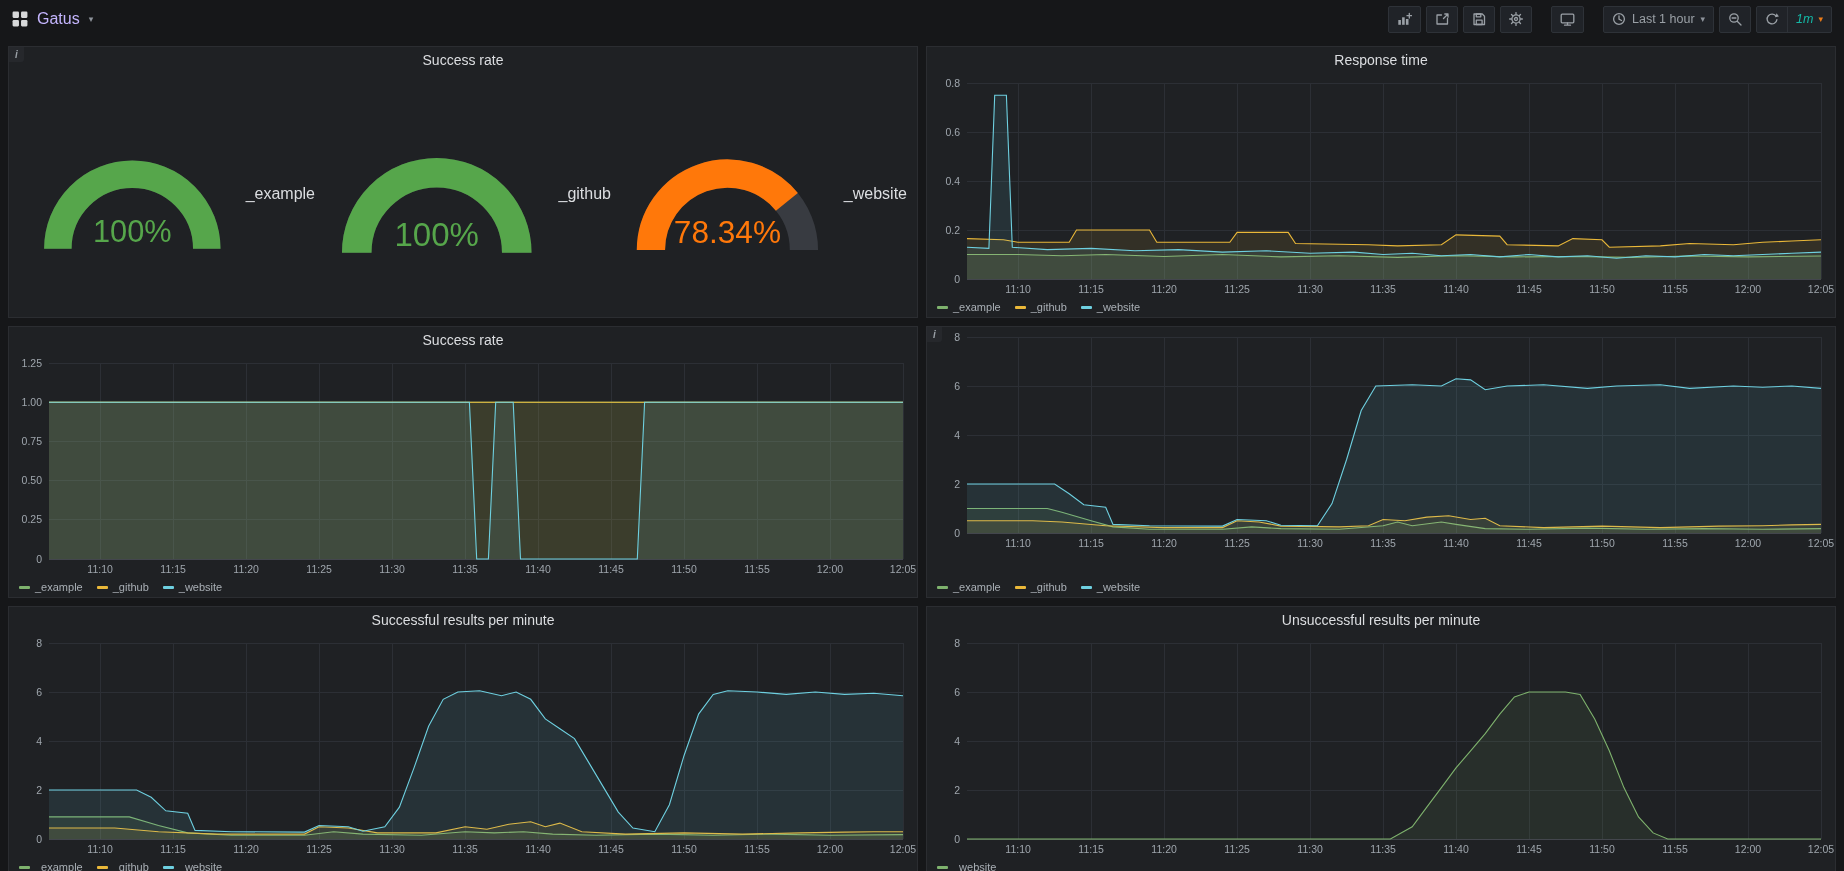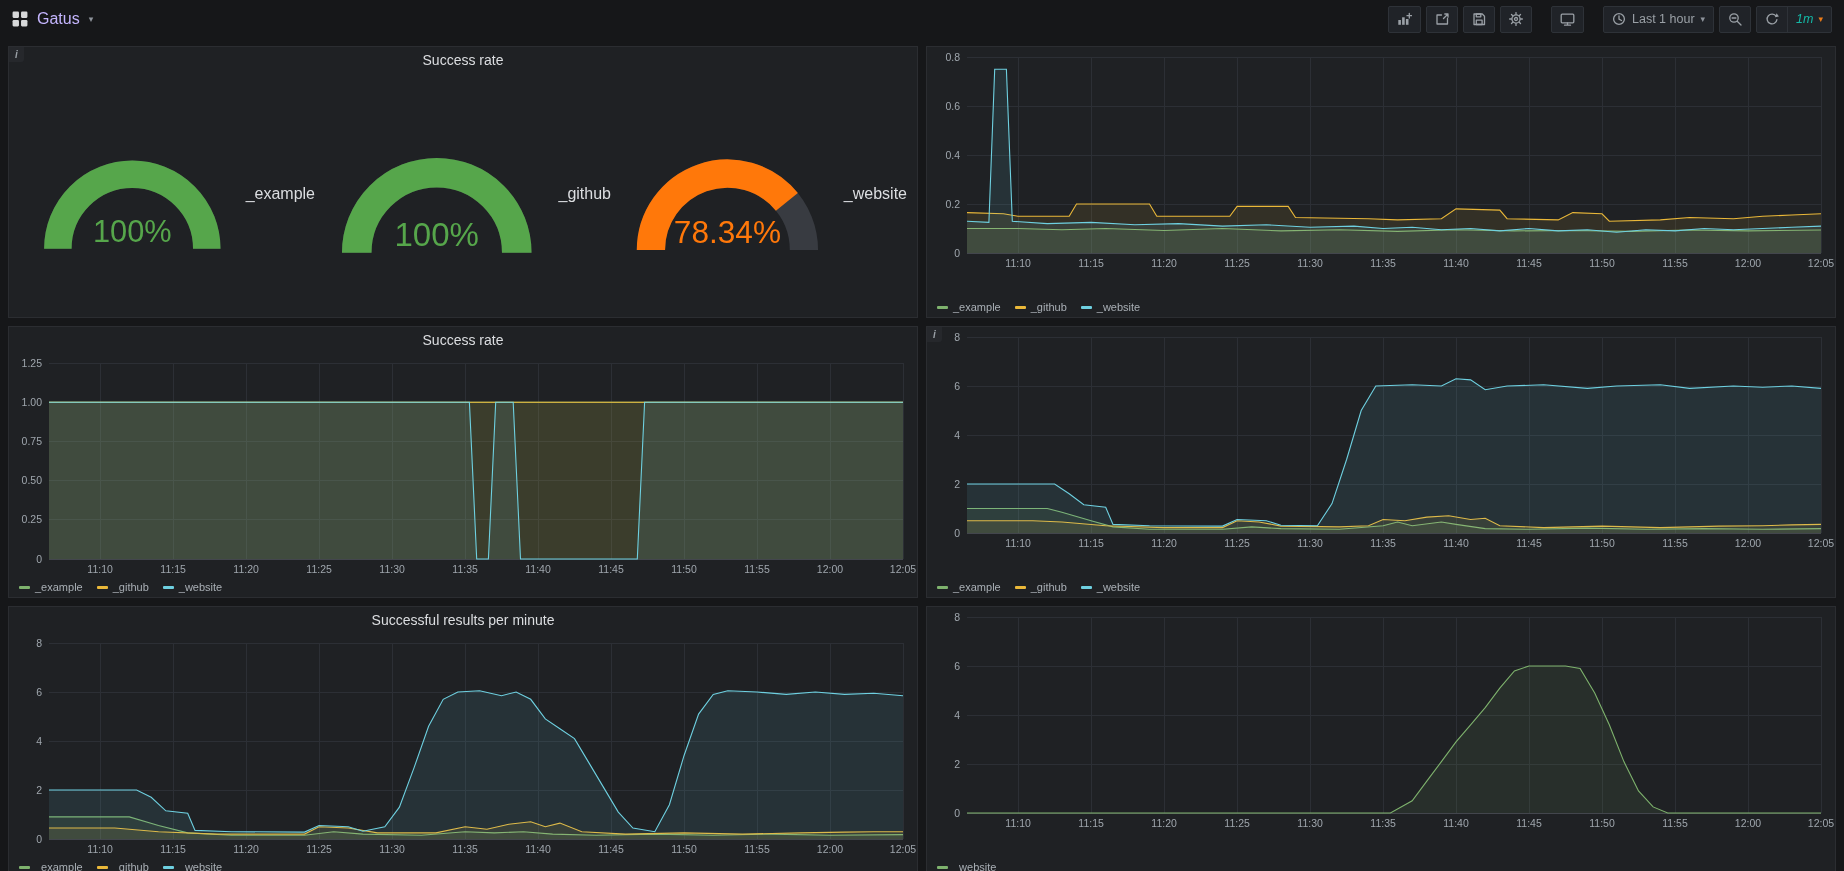--- a/index.html
+++ b/index.html
@@ -155,20 +155,21 @@
             <path d="M 48 148 A 92 92 0 0 1 232.00 148.00" stroke="#383b41" stroke-width="34" fill="none"></path>
             <path d="M 48 148 A 92 92 0 0 1 211.51 90.12" stroke="#FF780A" stroke-width="34" fill="none"></path>
             <text x="140" y="140" text-anchor="middle" font-size="38" font-weight="500" fill="#FF780A">78.34%</text>
           </svg>
         <div class="gauge-label">_website</div>
       </div>
     </div>
   </section>
 
   <section class="panel">
+    <h2 class="panel-title">Response time</h2>
     <div class="chart-body"><svg width="908" height="226">
           <line x1="40" y1="206.0" x2="894" y2="206.0" stroke="#2c2f35" shape-rendering="crispEdges"></line>
           <text x="33" y="209.5" fill="#9fa6ad" font-size="10.5" text-anchor="end">0</text>
           <line x1="40" y1="157.0" x2="894" y2="157.0" stroke="#2c2f35" shape-rendering="crispEdges"></line>
           <text x="33" y="160.5" fill="#9fa6ad" font-size="10.5" text-anchor="end">0.2</text>
           <line x1="40" y1="108.0" x2="894" y2="108.0" stroke="#2c2f35" shape-rendering="crispEdges"></line>
           <text x="33" y="111.5" fill="#9fa6ad" font-size="10.5" text-anchor="end">0.4</text>
           <line x1="40" y1="59.0" x2="894" y2="59.0" stroke="#2c2f35" shape-rendering="crispEdges"></line>
           <text x="33" y="62.5" fill="#9fa6ad" font-size="10.5" text-anchor="end">0.6</text>
           <line x1="40" y1="10.0" x2="894" y2="10.0" stroke="#2c2f35" shape-rendering="crispEdges"></line>
@@ -364,20 +365,21 @@
           <path d="M40.0,157.0 L127.6,157.0 L142.2,164.3 L156.8,177.8 L178.7,180.3 L186.0,197.4 L222.5,198.7 L295.5,199.1 L310.1,192.5 L339.3,193.8 L353.9,198.2 L375.8,193.8 L390.4,174.2 L405.0,134.9 L419.6,93.3 L434.2,66.3 L448.8,59.0 L470.6,57.8 L492.5,62.7 L507.1,59.0 L521.7,66.3 L536.3,85.9 L550.9,95.8 L565.5,105.6 L580.1,130.1 L594.7,154.6 L609.3,179.1 L623.9,195.0 L645.8,198.7 L660.4,171.7 L675.0,122.7 L689.6,81.1 L704.2,61.4 L718.8,57.8 L748.0,59.0 L777.2,61.4 L806.4,59.0 L835.6,61.4 L864.8,60.2 L894.0,62.7" fill="none" stroke="#6ED0E0" stroke-width="1.1"></path>
         </svg></div>
     <div class="legend">
         <span class="legend-item"><i class="sw" style="background:#7EB26D"></i>_example</span>
         <span class="legend-item"><i class="sw" style="background:#EAB839"></i>_github</span>
         <span class="legend-item"><i class="sw" style="background:#6ED0E0"></i>_website</span>
       </div>
   </section>
 
   <section class="panel">
+    <h2 class="panel-title">Unsuccessful results per minute</h2>
     <div class="chart-body"><svg width="908" height="226">
           <line x1="40" y1="206.0" x2="894" y2="206.0" stroke="#2c2f35" shape-rendering="crispEdges"></line>
           <text x="33" y="209.5" fill="#9fa6ad" font-size="10.5" text-anchor="end">0</text>
           <line x1="40" y1="157.0" x2="894" y2="157.0" stroke="#2c2f35" shape-rendering="crispEdges"></line>
           <text x="33" y="160.5" fill="#9fa6ad" font-size="10.5" text-anchor="end">2</text>
           <line x1="40" y1="108.0" x2="894" y2="108.0" stroke="#2c2f35" shape-rendering="crispEdges"></line>
           <text x="33" y="111.5" fill="#9fa6ad" font-size="10.5" text-anchor="end">4</text>
           <line x1="40" y1="59.0" x2="894" y2="59.0" stroke="#2c2f35" shape-rendering="crispEdges"></line>
           <text x="33" y="62.5" fill="#9fa6ad" font-size="10.5" text-anchor="end">6</text>
           <line x1="40" y1="10.0" x2="894" y2="10.0" stroke="#2c2f35" shape-rendering="crispEdges"></line>

